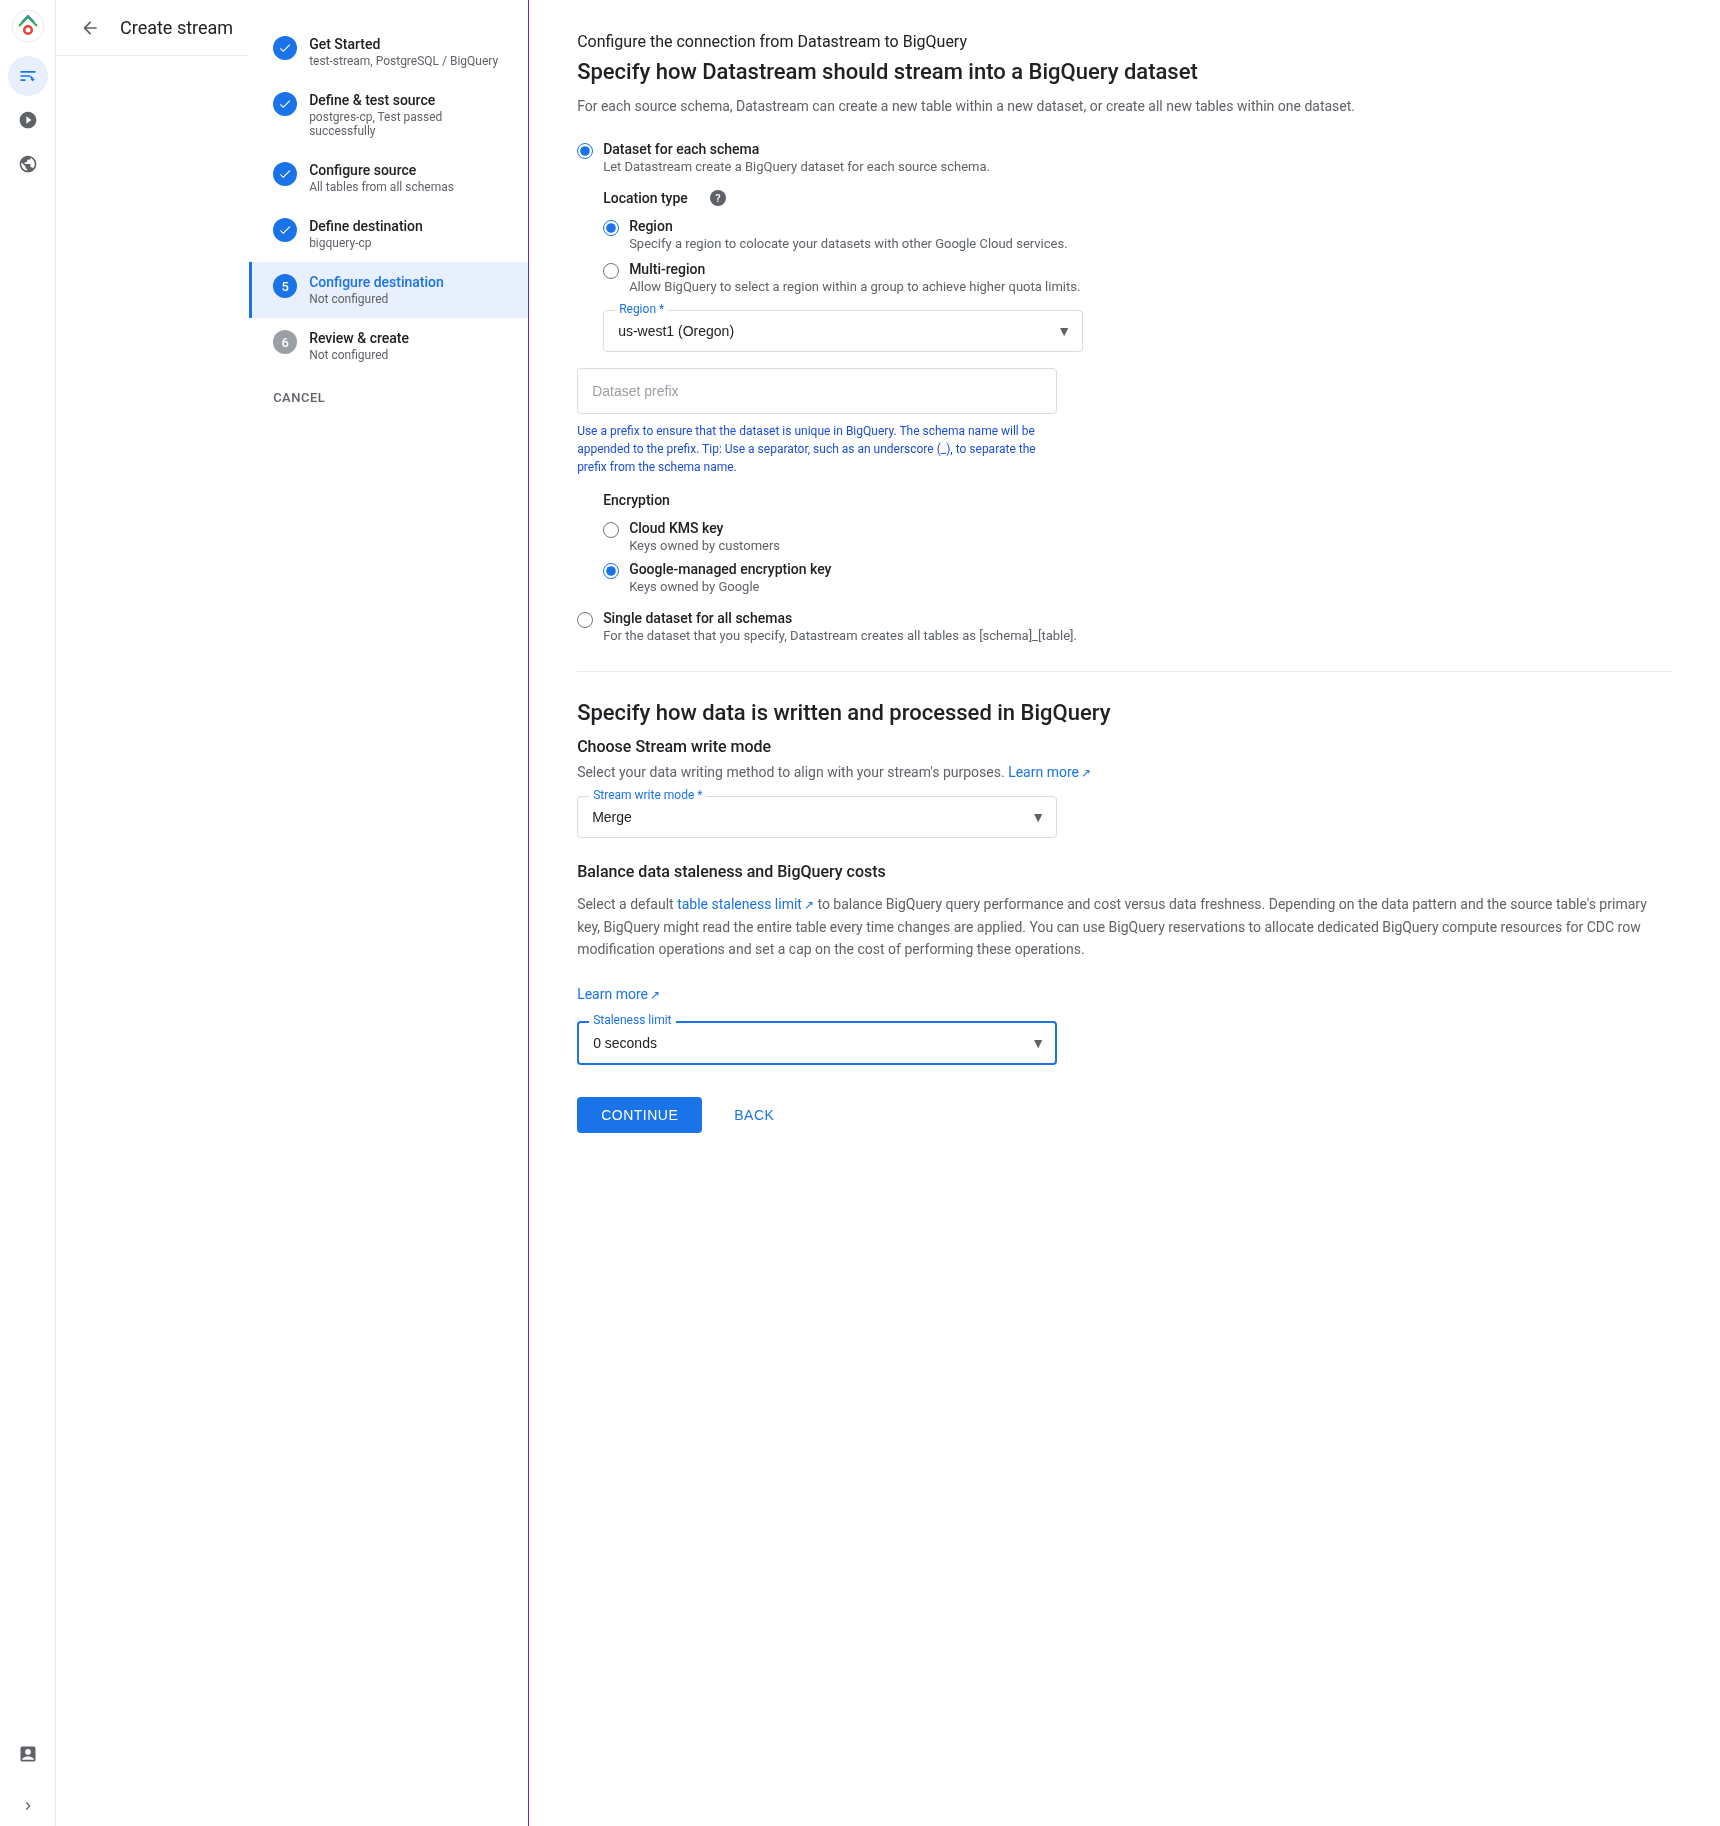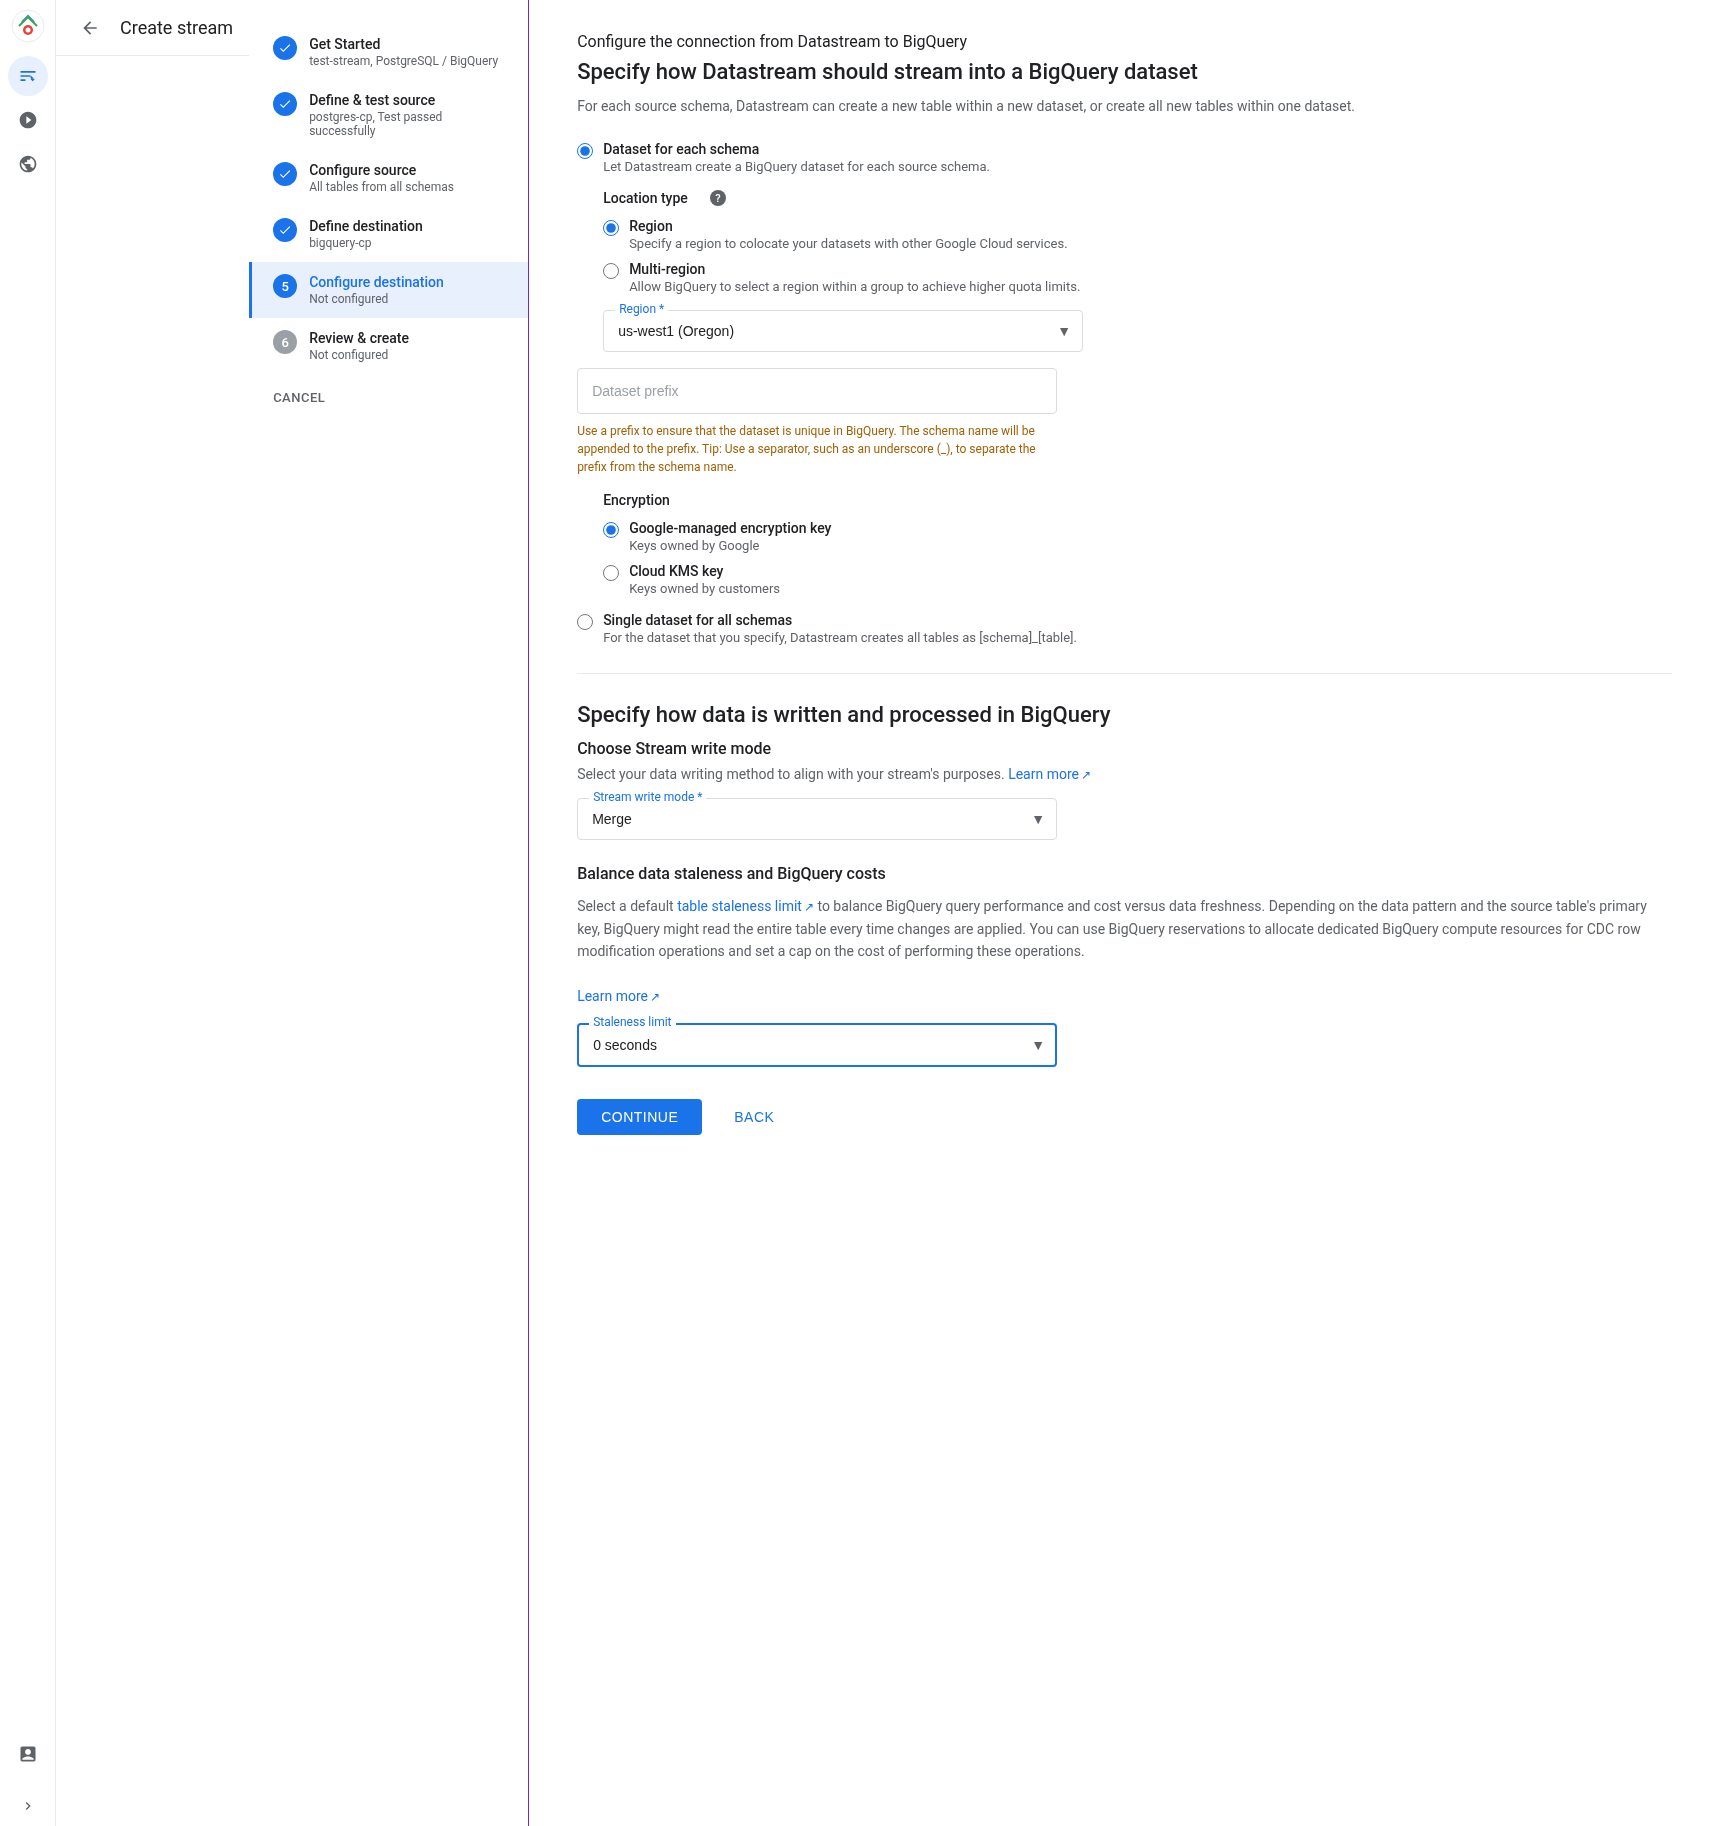--- a/index.html
+++ b/index.html
@@ -257,21 +257,21 @@
       padding: 14px 14px;
       border: 1px solid #dadce0;
       border-radius: 4px;
       font-size: 14px;
       color: #202124;
       outline: none;
     }
     .text-input::placeholder { color: #9aa0a6; }
     .input-hint {
       font-size: 12px;
-      color: #a16207;
+      color: #1d4ed8;
       margin-bottom: 16px;
       line-height: 1.5;
     }
 
     
     .encrypt-label {
       font-size: 14px;
       font-weight: 500;
       color: #202124;
       margin-bottom: 12px;
@@ -553,32 +553,32 @@
         </div>
       </div>
 
       <div class="text-input-wrapper dataset-prefix-max">
         <input type="text" class="text-input" placeholder="Dataset prefix" style="">
       </div>
       <div class="input-hint dataset-prefix-max">Use a prefix to ensure that the dataset is unique in BigQuery. The schema name will be appended to the prefix. Tip: Use a separator, such as an underscore (_), to separate the prefix from the schema name.</div>
 
       <div class="subsection">
         <div class="encrypt-label">Encryption</div>
+        <div class="radio-option">
+          <input type="radio" name="encryption" id="cloud-kms" style="">
+          <div>
+            <label class="radio-label" for="cloud-kms">Cloud KMS key</label>
+            <div class="radio-sublabel">Keys owned by customers</div>
+          </div>
+        </div>
         <div class="radio-option" style="margin-bottom: 10px;">
           <input type="radio" name="encryption" id="google-key" checked="" style="">
           <div>
             <label class="radio-label" for="google-key">Google-managed encryption key</label>
             <div class="radio-sublabel">Keys owned by Google</div>
-          </div>
-        </div>
-        <div class="radio-option">
-          <input type="radio" name="encryption" id="cloud-kms" style="">
-          <div>
-            <label class="radio-label" for="cloud-kms">Cloud KMS key</label>
-            <div class="radio-sublabel">Keys owned by customers</div>
           </div>
         </div>
       </div>
 
       <div class="radio-group" style="margin-top: 16px;">
         <div class="radio-option">
           <input type="radio" name="dataset-option" id="dataset-single" style="">
           <div>
             <label class="radio-label" for="dataset-single">Single dataset for all schemas</label>
             <div class="radio-sublabel">For the dataset that you specify, Datastream creates all tables as [schema]_[table].</div>

